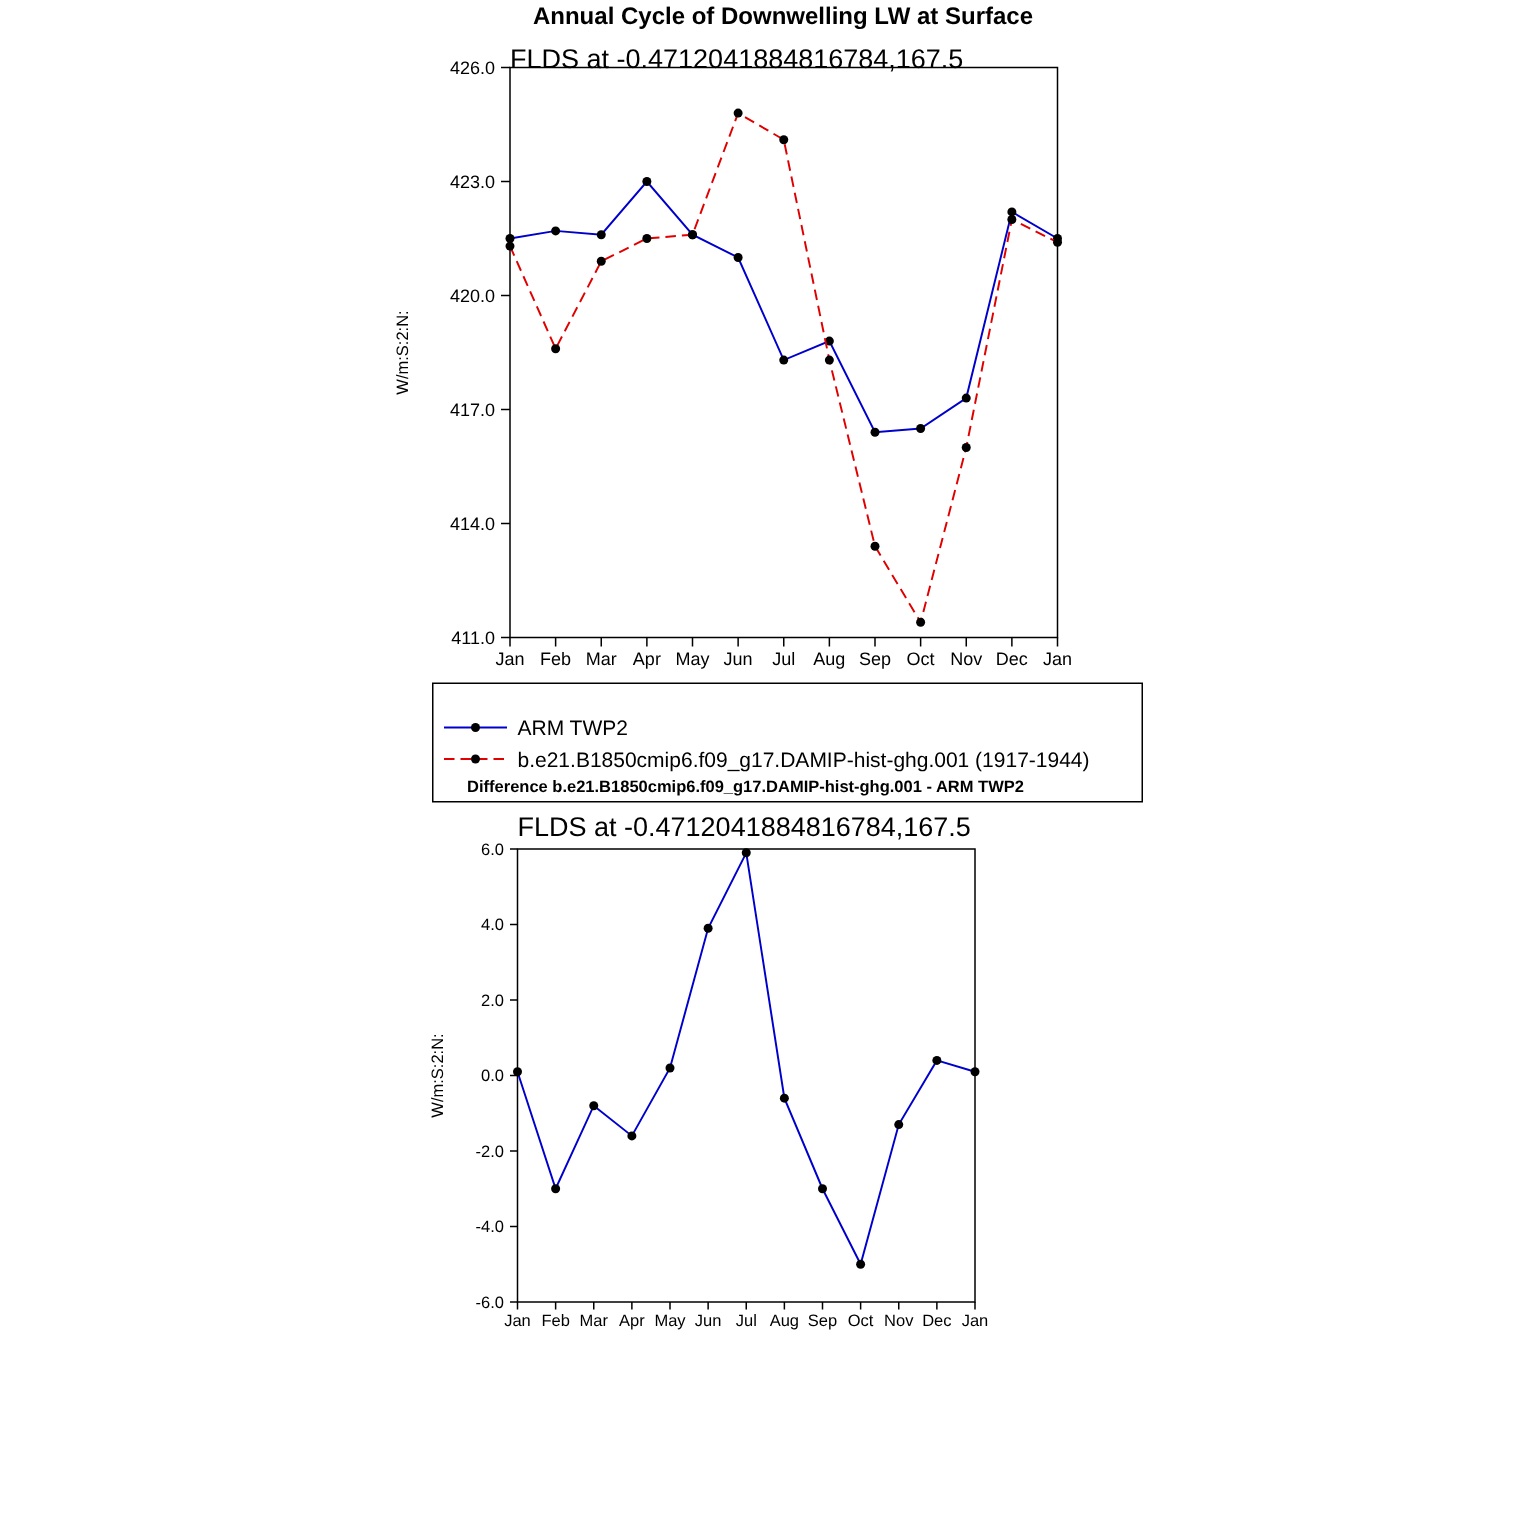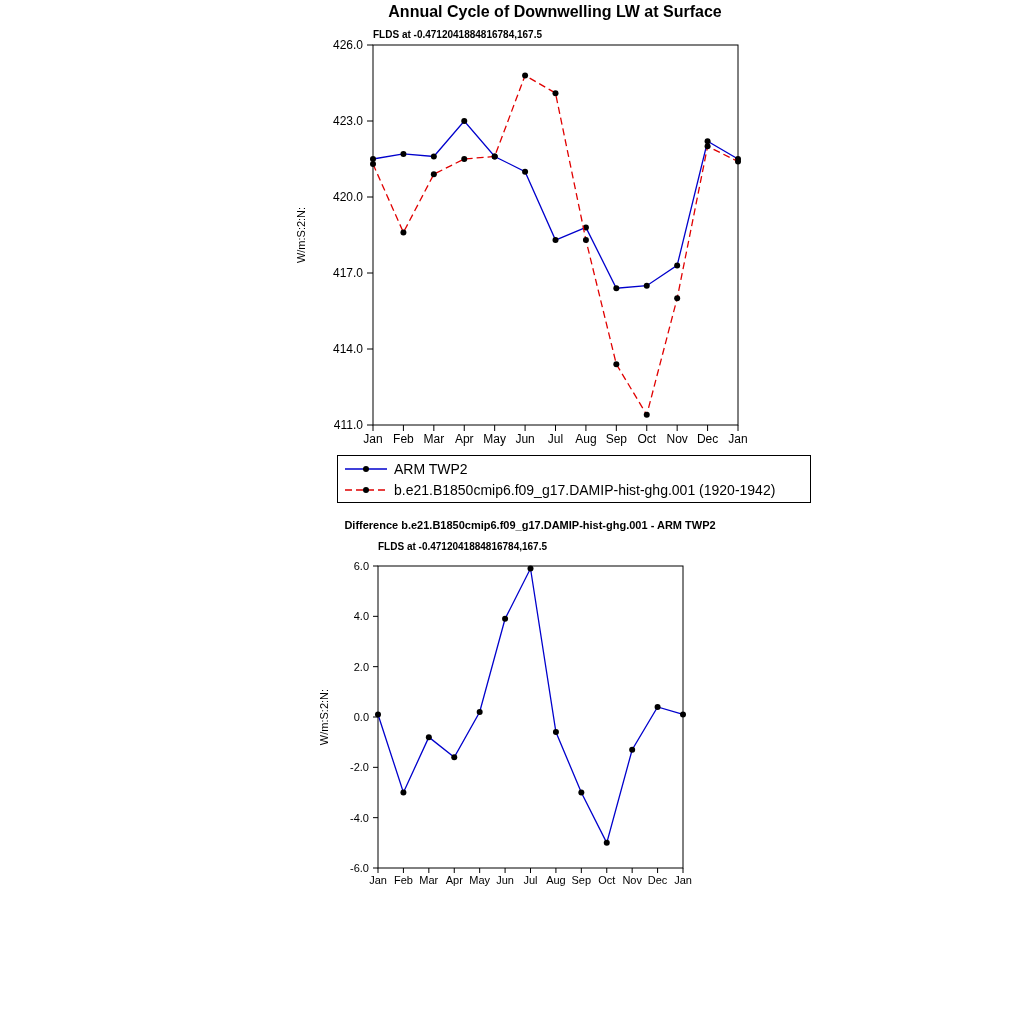--- a/index.html
+++ b/index.html
@@ -1,29 +1,28 @@
 <!DOCTYPE html>
 <html><head>
 <meta charset="utf-8">
 <style>
   html,body{margin:0;padding:0;background:#fff;}
   .page{
     position:relative;width:896px;height:1024px;background:#ffffff;
     font-family:"Liberation Sans","DejaVu Sans",sans-serif;color:#000;
     overflow:hidden;
-    margin-left:33px;
   }
   .abs{position:absolute;}
   .chart-title{font-weight:bold;font-size:16px;text-align:center;white-space:nowrap;}
   .chart-title2{font-weight:bold;font-size:11px;text-align:center;white-space:nowrap;}
-  .chart-subtitle{font-size:10px;white-space:nowrap;font-weight:bold;}
+  .chart-subtitle{font-size:18px;white-space:nowrap;}
   svg text{font-family:"Liberation Sans","DejaVu Sans",sans-serif;fill:#000;}
   .legend{
-    position:absolute;left:304px;top:455px;width:462px;
-    border:1px solid #000;background:#fff;padding:2px 5px;
+    position:absolute;left:288px;top:455px;width:462px;
+    border:1px solid #000;background:#fff;padding:18px 5px;
     display:flex;flex-direction:column;justify-content:center;
   }
   .legend-row{display:flex;align-items:center;height:21px;}
   .legend-label{font-size:14px;margin-left:5px;white-space:nowrap;}
 </style>
 </head>
 <body>
 
 <div class="page">
 
@@ -107,21 +106,21 @@
           <line x1="2" y1="8" x2="44" y2="8" stroke="#0000cc" stroke-width="1.3"></line>
           <circle cx="23" cy="8" r="3" fill="#000000"></circle>
         </svg>
       <span class="legend-label">ARM TWP2</span>
     </div>
     <div class="legend-row">
       <svg class="legend-sample" width="46" height="16">
           <line x1="2" y1="8" x2="44" y2="8" stroke="#e00000" stroke-width="1.3" stroke-dasharray="7,4"></line>
           <circle cx="23" cy="8" r="3" fill="#000000"></circle>
         </svg>
-      <span class="legend-label">b.e21.B1850cmip6.f09_g17.DAMIP-hist-ghg.001 (1920-1942)</span>
+      <span class="legend-label">b.e21.B1850cmip6.f09_g17.DAMIP-hist-ghg.001 (1917-1944)</span>
     </div>
   </div>
 
   <div class="abs chart-title2" style="left:240px;top:519px;width:514px;">Difference b.e21.B1850cmip6.f09_g17.DAMIP-hist-ghg.001 - ARM TWP2</div>
   <div class="abs chart-subtitle" style="left:345px;top:541px;">FLDS at -0.4712041884816784,167.5</div>
 
   <svg id="svg-chart2" class="abs" style="left:255px;top:556px;" width="440" height="340">
     <text x="40" y="161" transform="rotate(-90 40 161)" text-anchor="middle" font-size="11">W/m:S:2:N:</text>
   <rect x="90" y="10" width="305" height="302" fill="none" stroke="#000" stroke-width="1"></rect>
       <line x1="85" y1="10" x2="90" y2="10" stroke="#000" stroke-width="1"></line>

